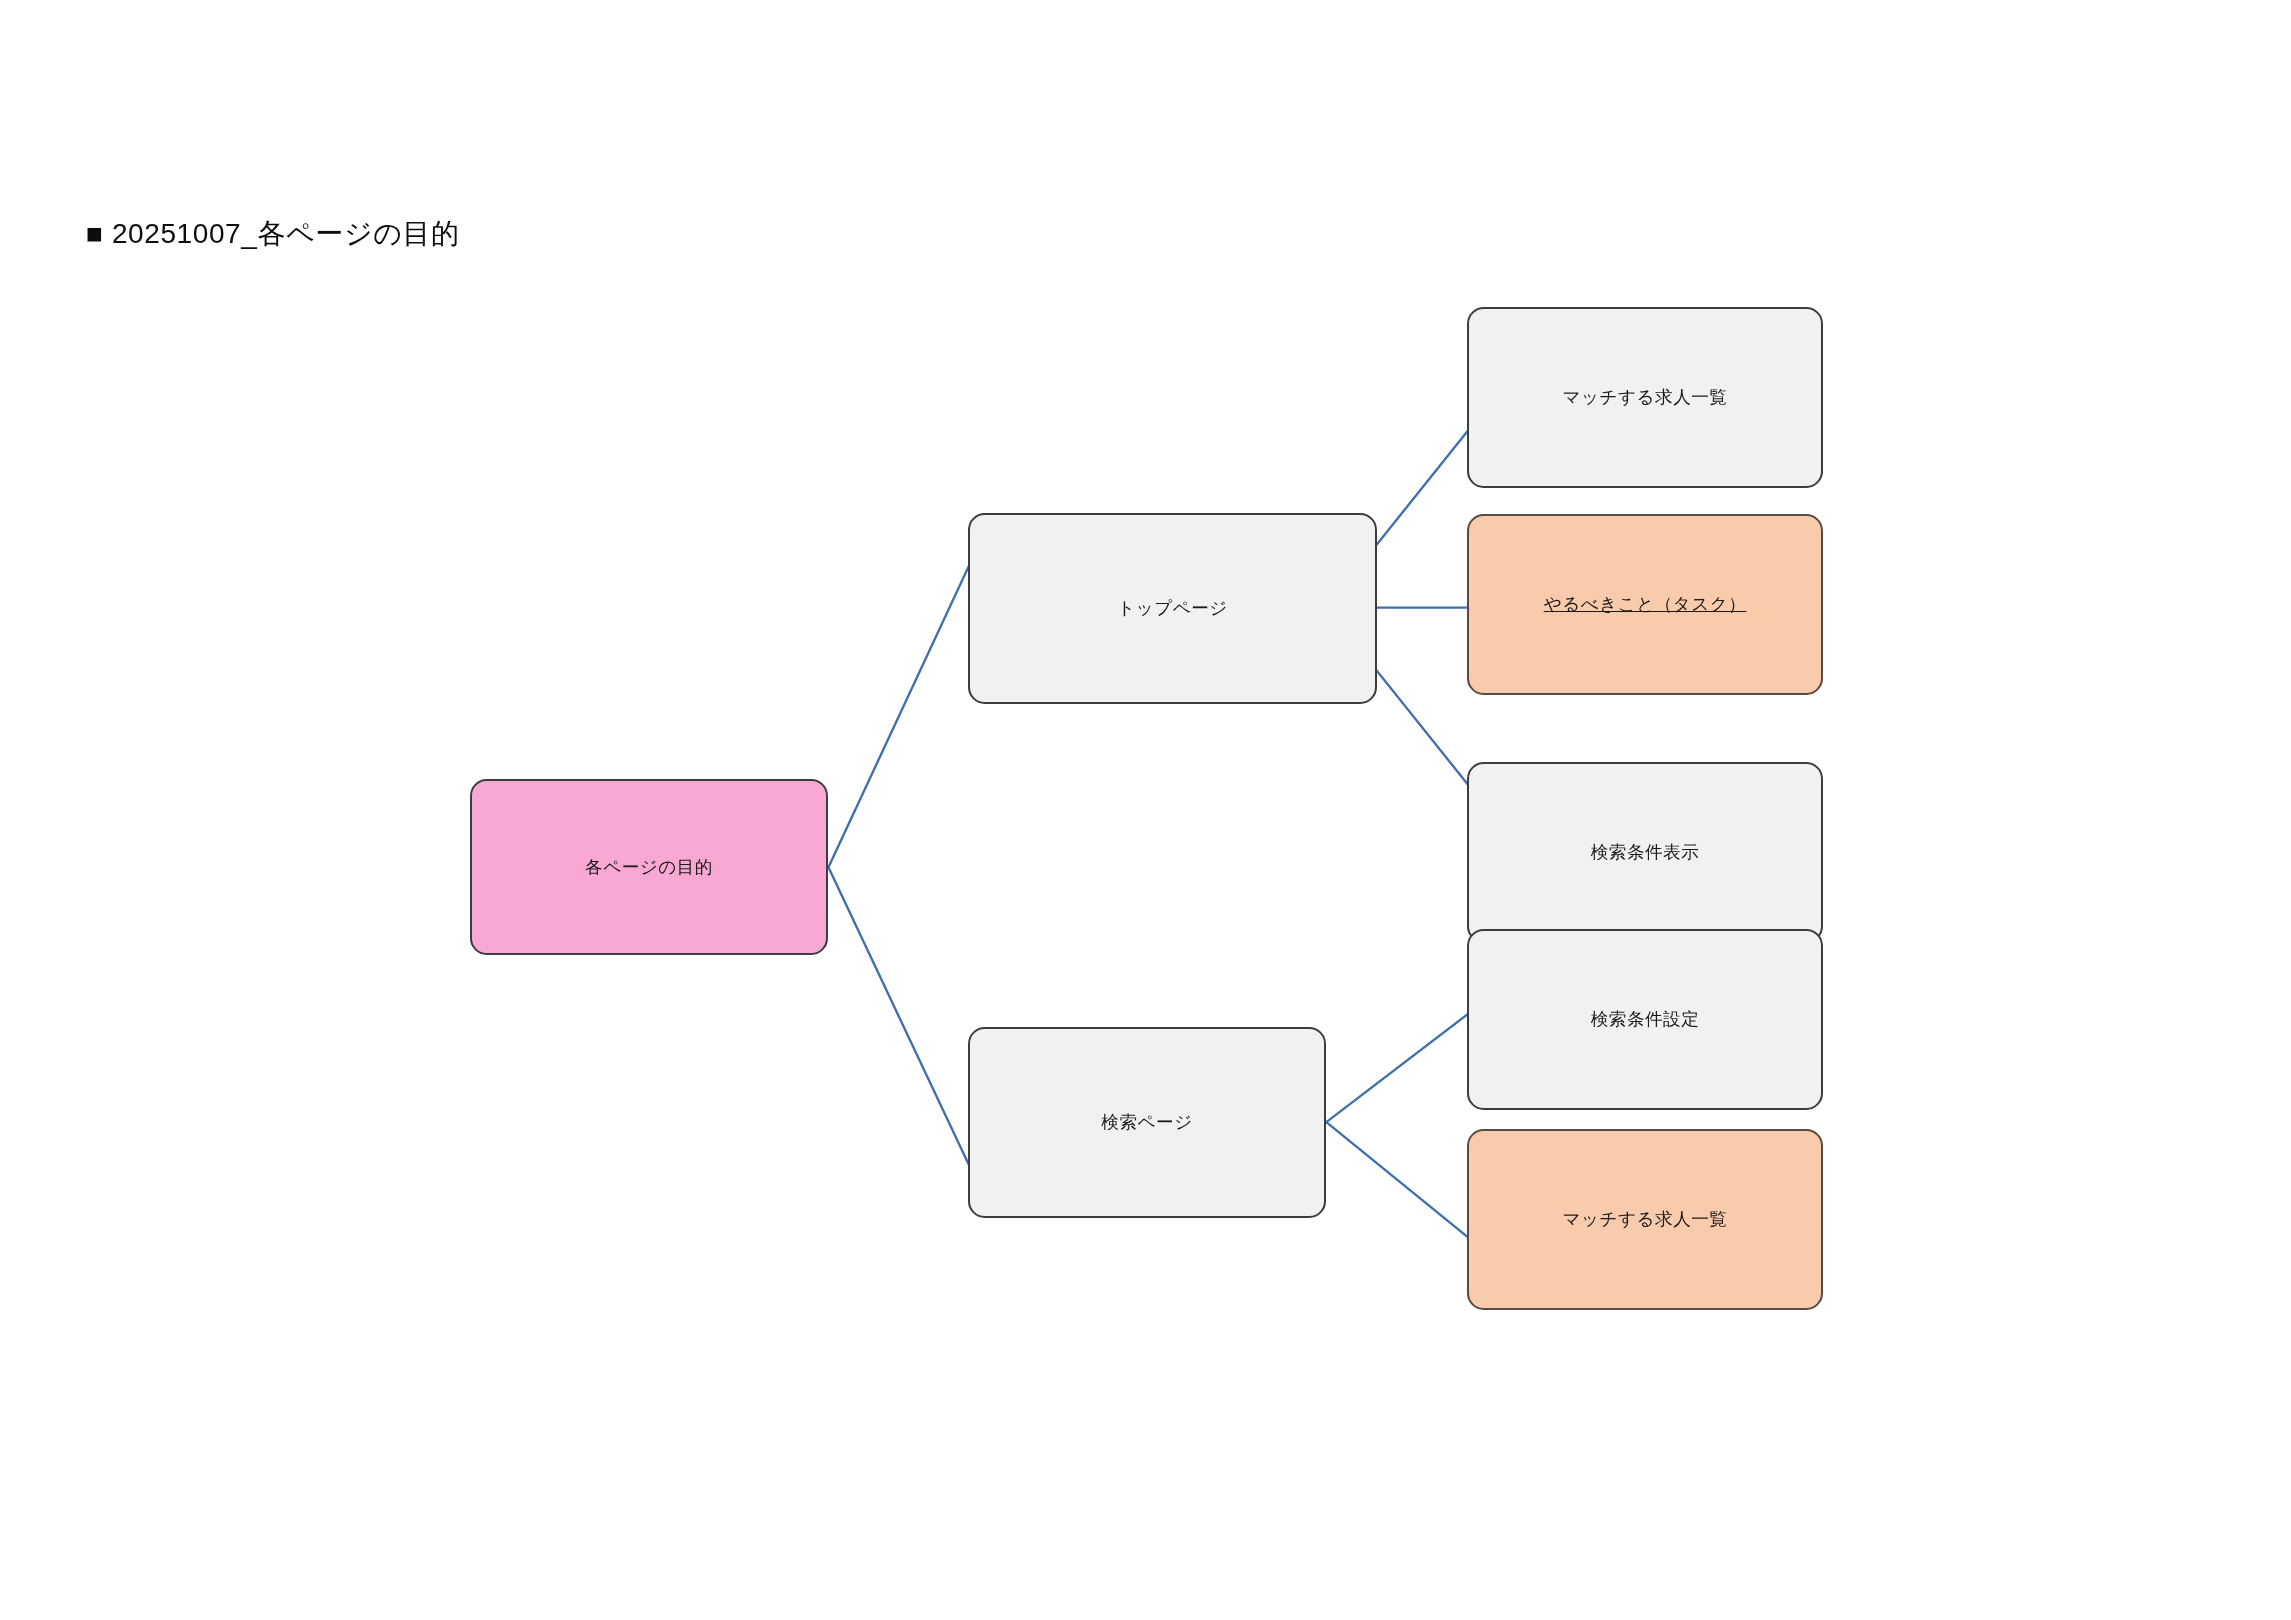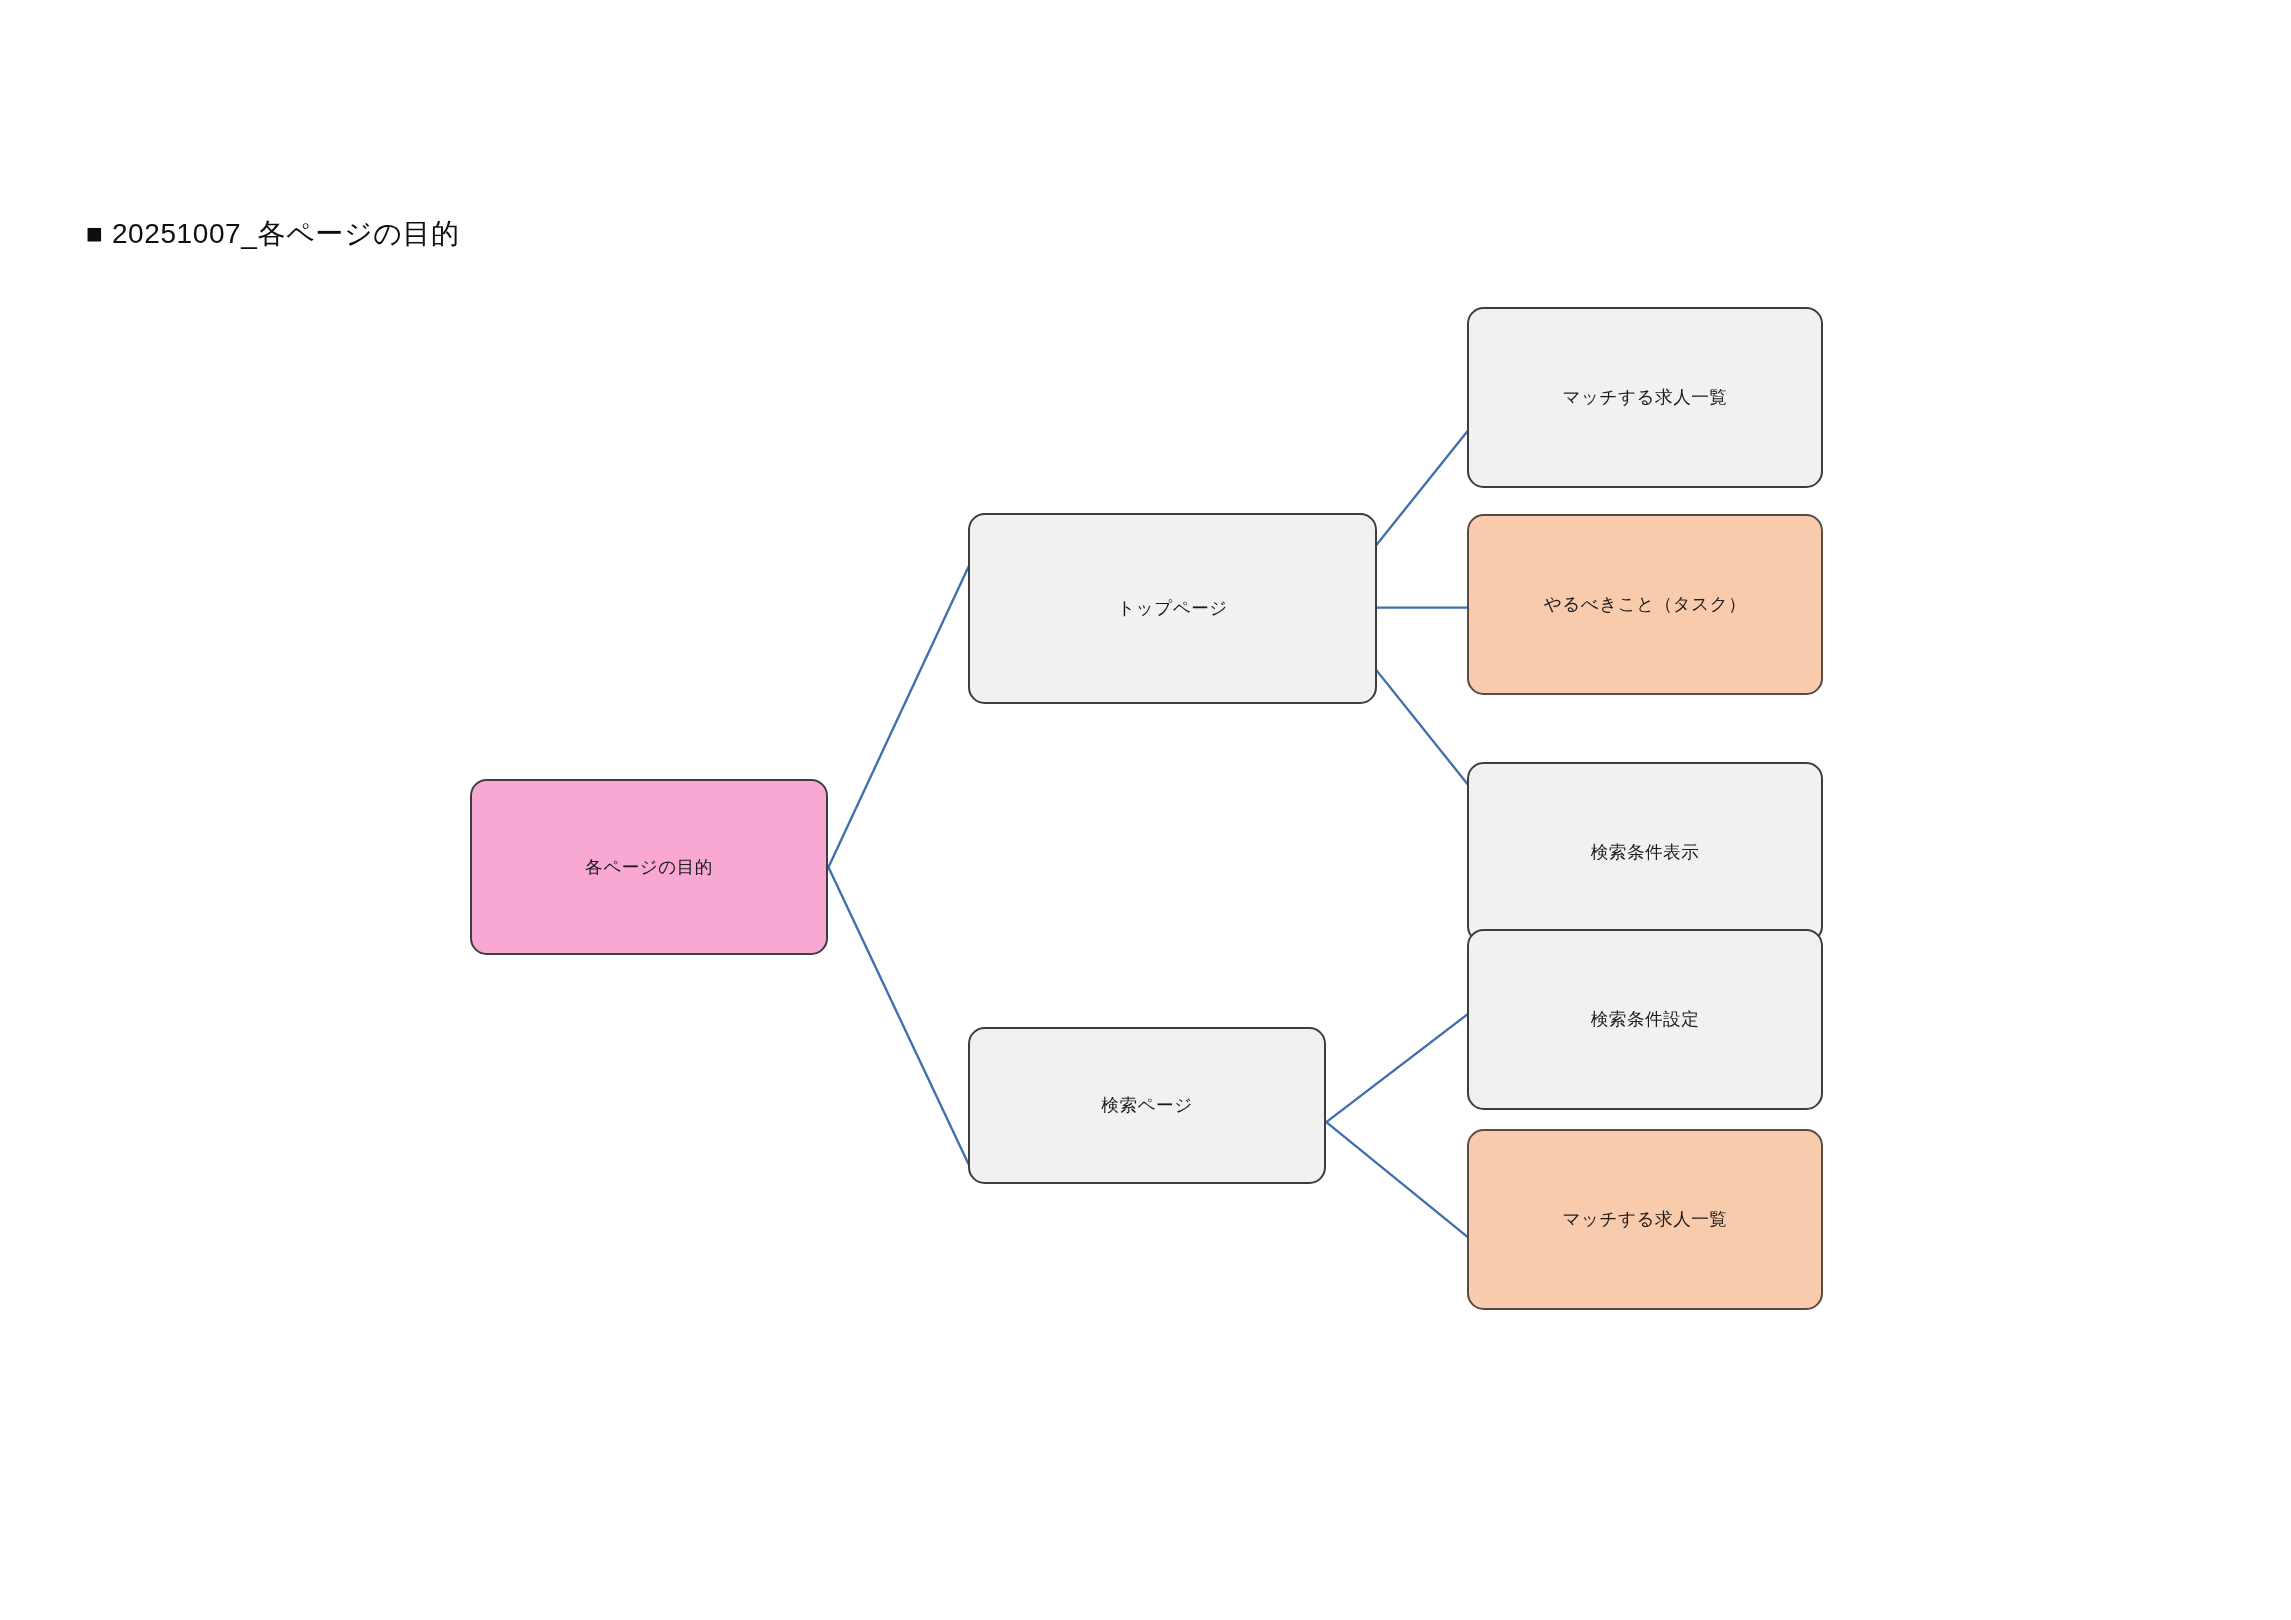--- a/index.html
+++ b/index.html
@@ -86,27 +86,27 @@
   <div id="node-layer">
       <div class="node gray" style="left: 470px; top: 779px; width: 358px; height: 176px; background: #f9a8d4; border-color: rgb(61, 61, 61);">
         <span class="node-label">各ページの目的</span>
       </div>
       <div class="node gray" style="left: 968px; top: 513px; width: 409px; height: 191px; background: rgb(241, 241, 241); border-color: rgb(61, 61, 61);">
         <span class="node-label">トップページ</span>
       </div>
       <div class="node gray" style="left: 1467px; top: 307px; width: 356px; height: 181px; background: rgb(241, 241, 241); border-color: rgb(61, 61, 61);">
         <span class="node-label">マッチする求人一覧</span>
       </div>
-      <div class="node orange" style="left: 1467px; top: 514px; width: 356px; height: 181px; background: rgb(248, 203, 173); border-color: rgb(90, 74, 66);">
+      <div class="node orange" style="left: 1467px; top: 514px; width: 356px; height: 181px; background: rgb(248, 203, 173); border-color: rgb(90, 74, 66); text-decoration: underline;">
         <span class="node-label">やるべきこと（タスク）</span>
       </div>
       <div class="node gray" style="left: 1467px; top: 762px; width: 356px; height: 181px; background: rgb(241, 241, 241); border-color: rgb(61, 61, 61);">
         <span class="node-label">検索条件表示</span>
       </div>
-      <div class="node gray" style="left: 968px; top: 1027px; width: 358px; height: 157px; background: rgb(241, 241, 241); border-color: rgb(61, 61, 61);">
+      <div class="node gray" style="left: 968px; top: 1027px; width: 358px; height: 191px; background: rgb(241, 241, 241); border-color: rgb(61, 61, 61);">
         <span class="node-label">検索ページ</span>
       </div>
       <div class="node gray" style="left: 1467px; top: 929px; width: 356px; height: 181px; background: rgb(241, 241, 241); border-color: rgb(61, 61, 61);">
         <span class="node-label">検索条件設定</span>
       </div>
       <div class="node orange" style="left: 1467px; top: 1129px; width: 356px; height: 181px; background: rgb(248, 203, 173); border-color: rgb(90, 74, 66);">
         <span class="node-label">マッチする求人一覧</span>
       </div>
     </div>
 

